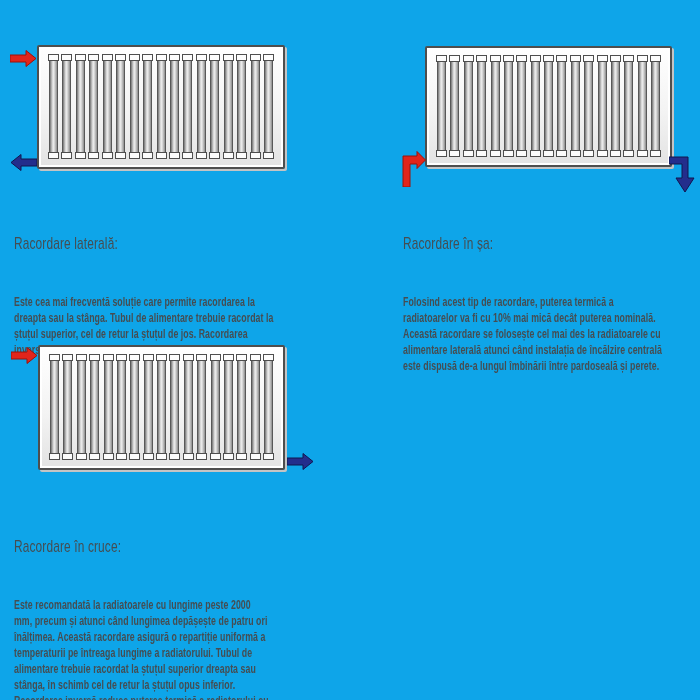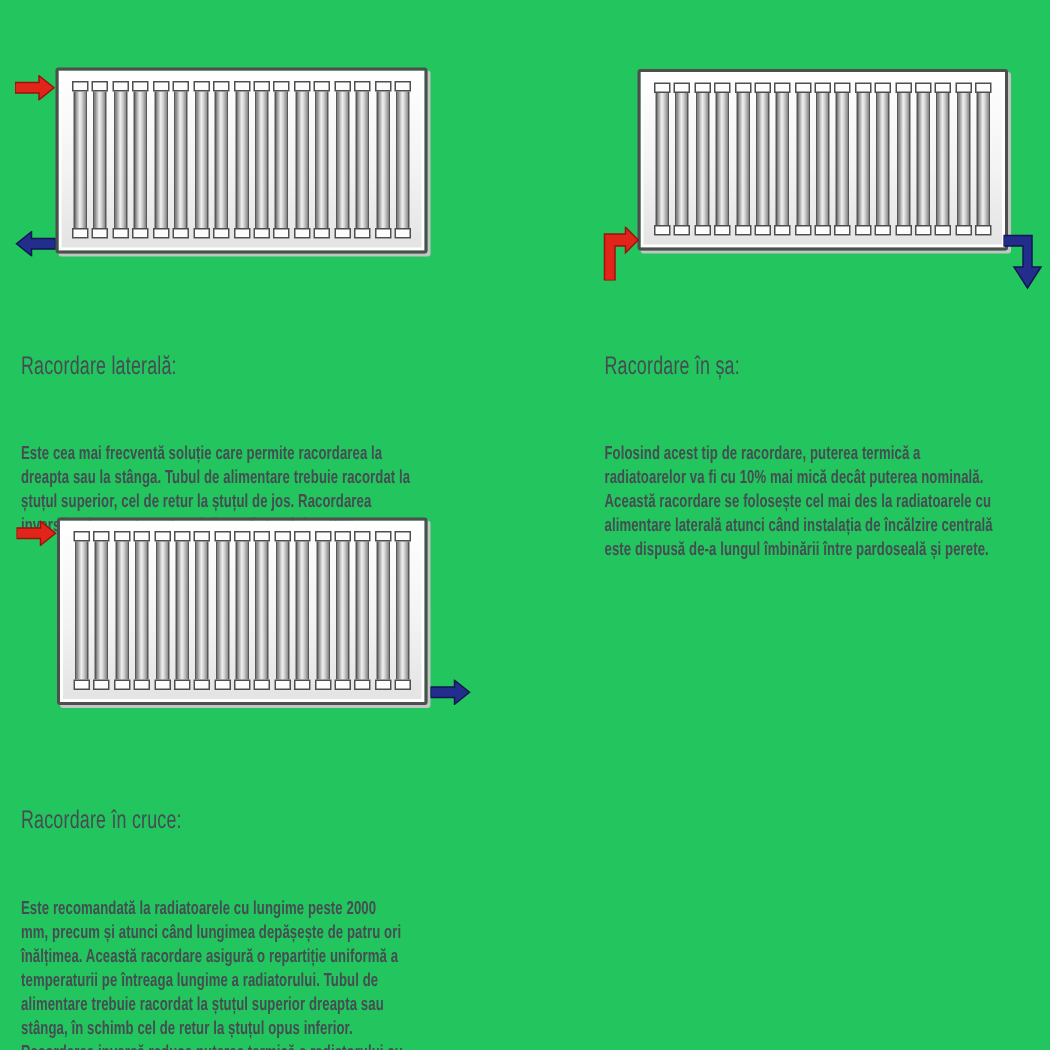--- a/index.html
+++ b/index.html
@@ -1,17 +1,17 @@
 <!DOCTYPE html>
 <html><head>
 <meta charset="utf-8">
 <style>
   html,body { margin:0; padding:0; background:#ffffff; }
   .canvas {
-    position:relative; width:700px; height:700px; background:#22c55e;
+    position:relative; width:700px; height:700px; background:#0ea5e9;
     font-family:"Liberation Sans", sans-serif; overflow:hidden;
   }
 
   
   .radiator {
     position:absolute;
     border:2px solid #4e4e4e;
     border-radius:2px;
     background:linear-gradient(180deg,#ffffff 0%,#f3f3f3 55%,#e3e3e3 100%);
     box-shadow: inset 0 0 0 2px #ffffff, 2px 2px 0 0 #c4c4c4;

